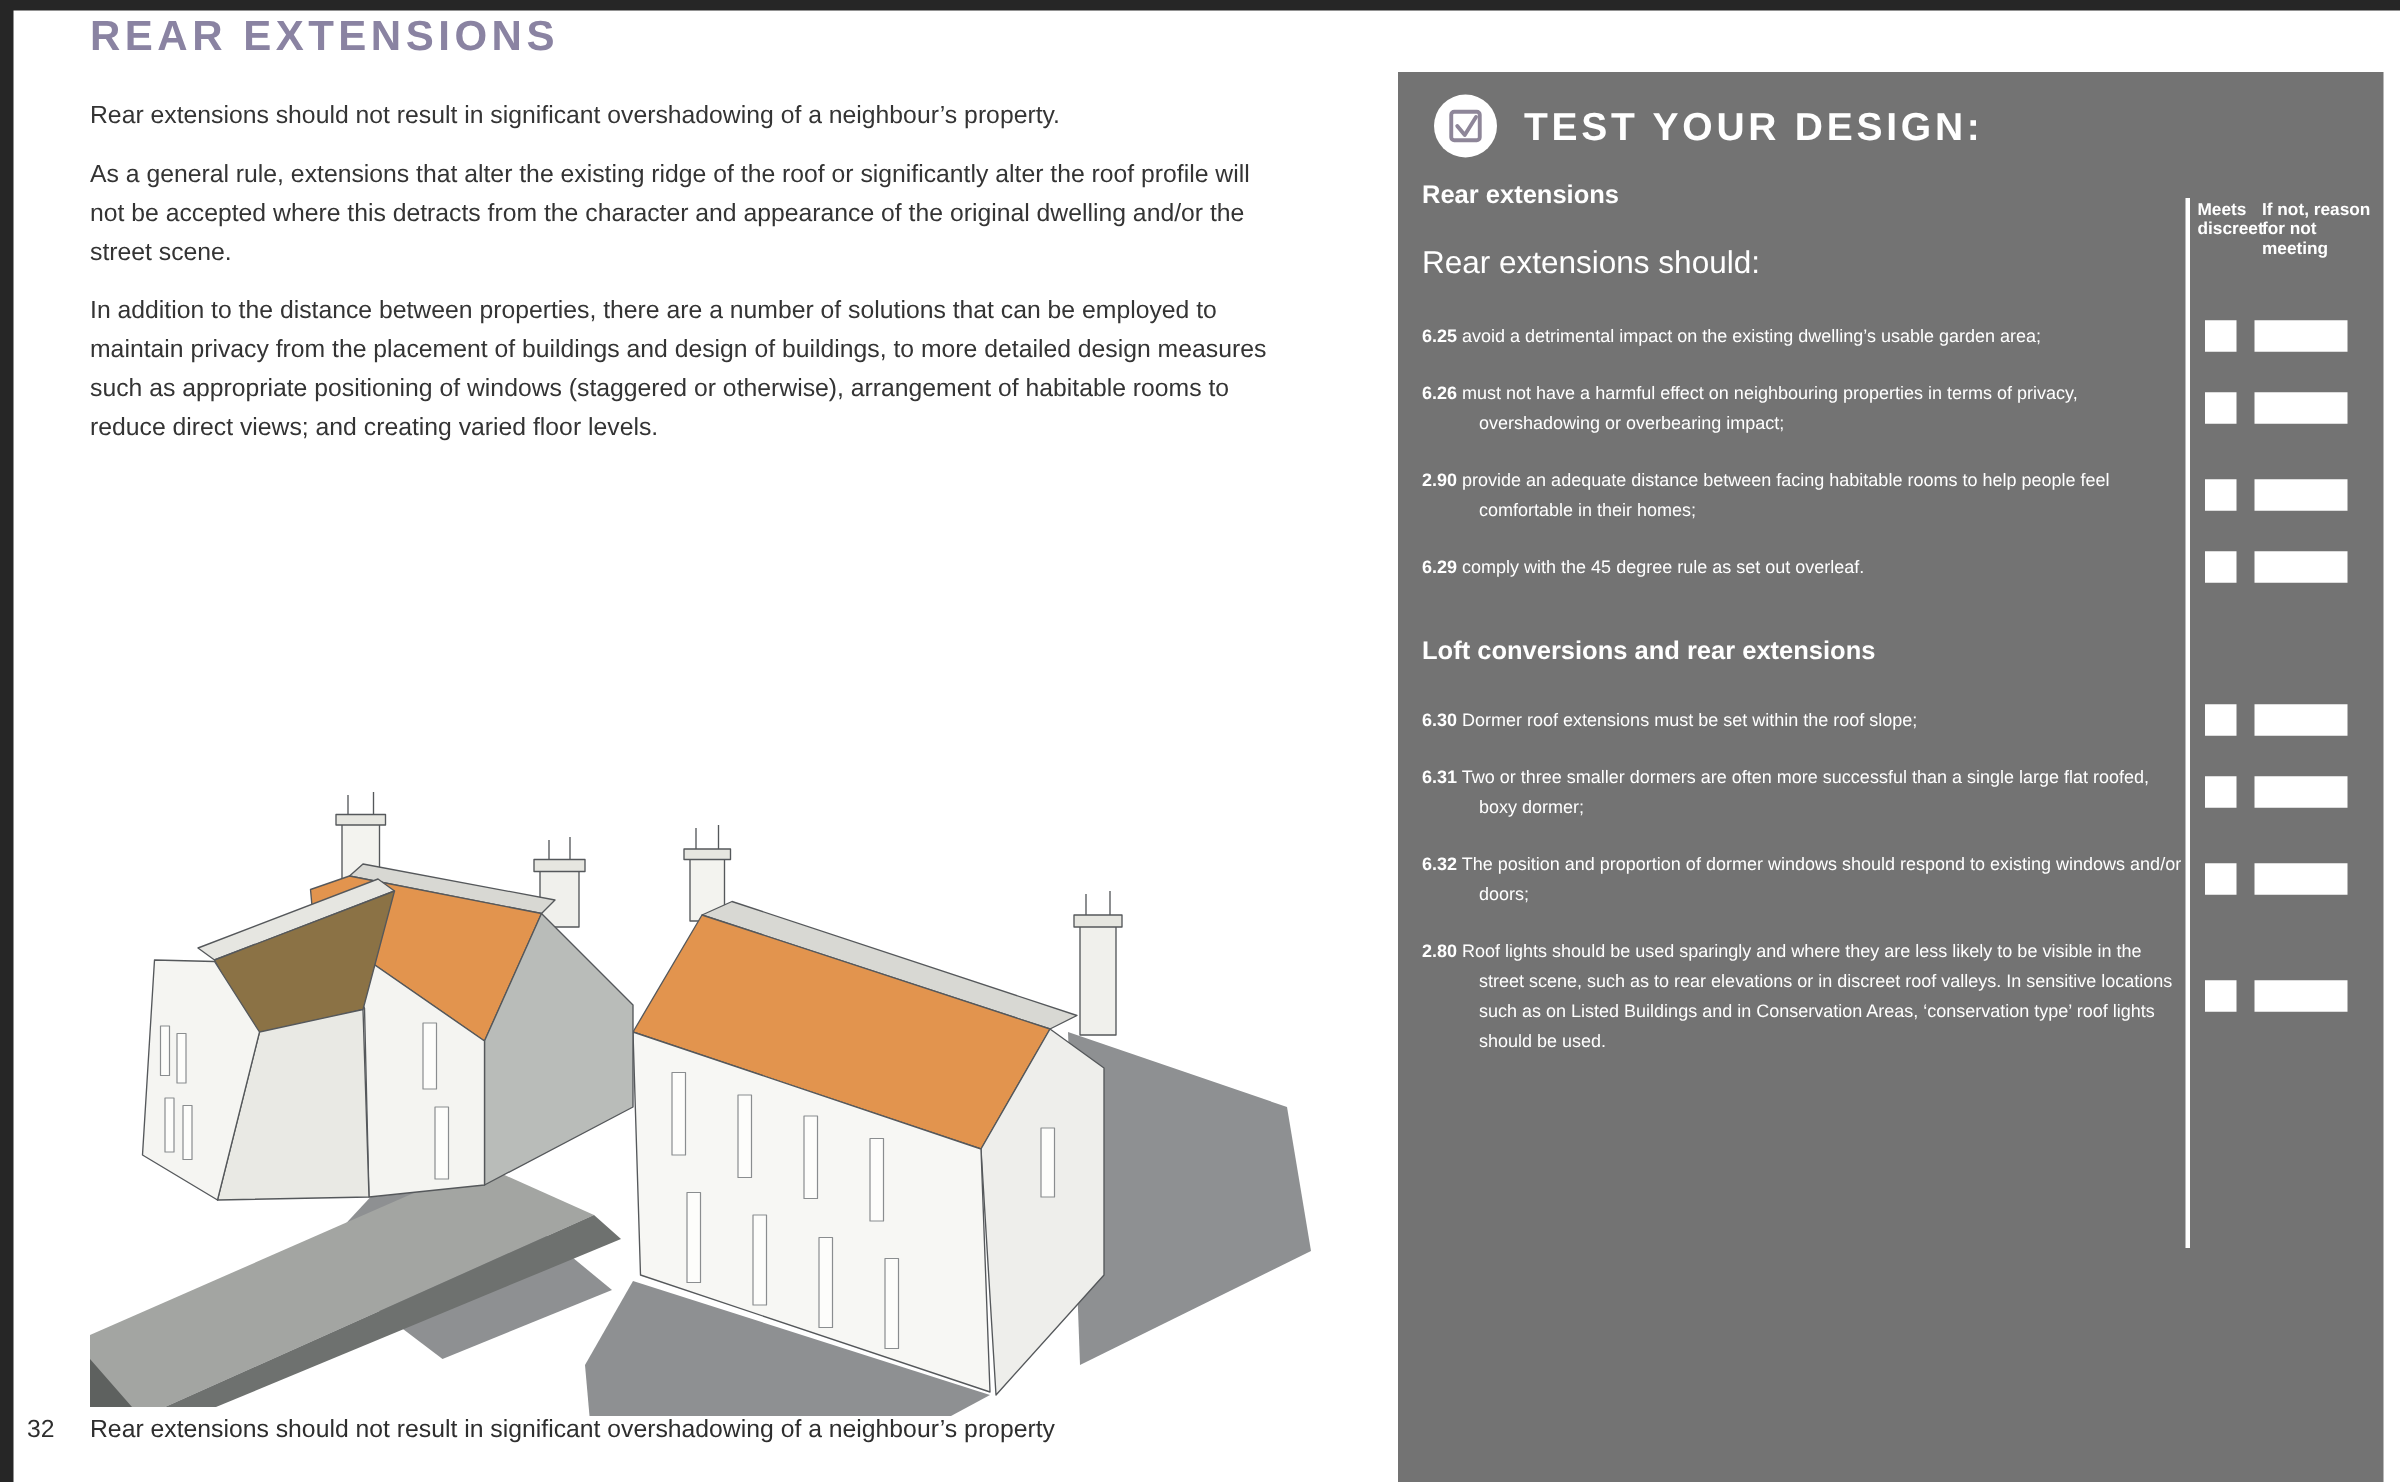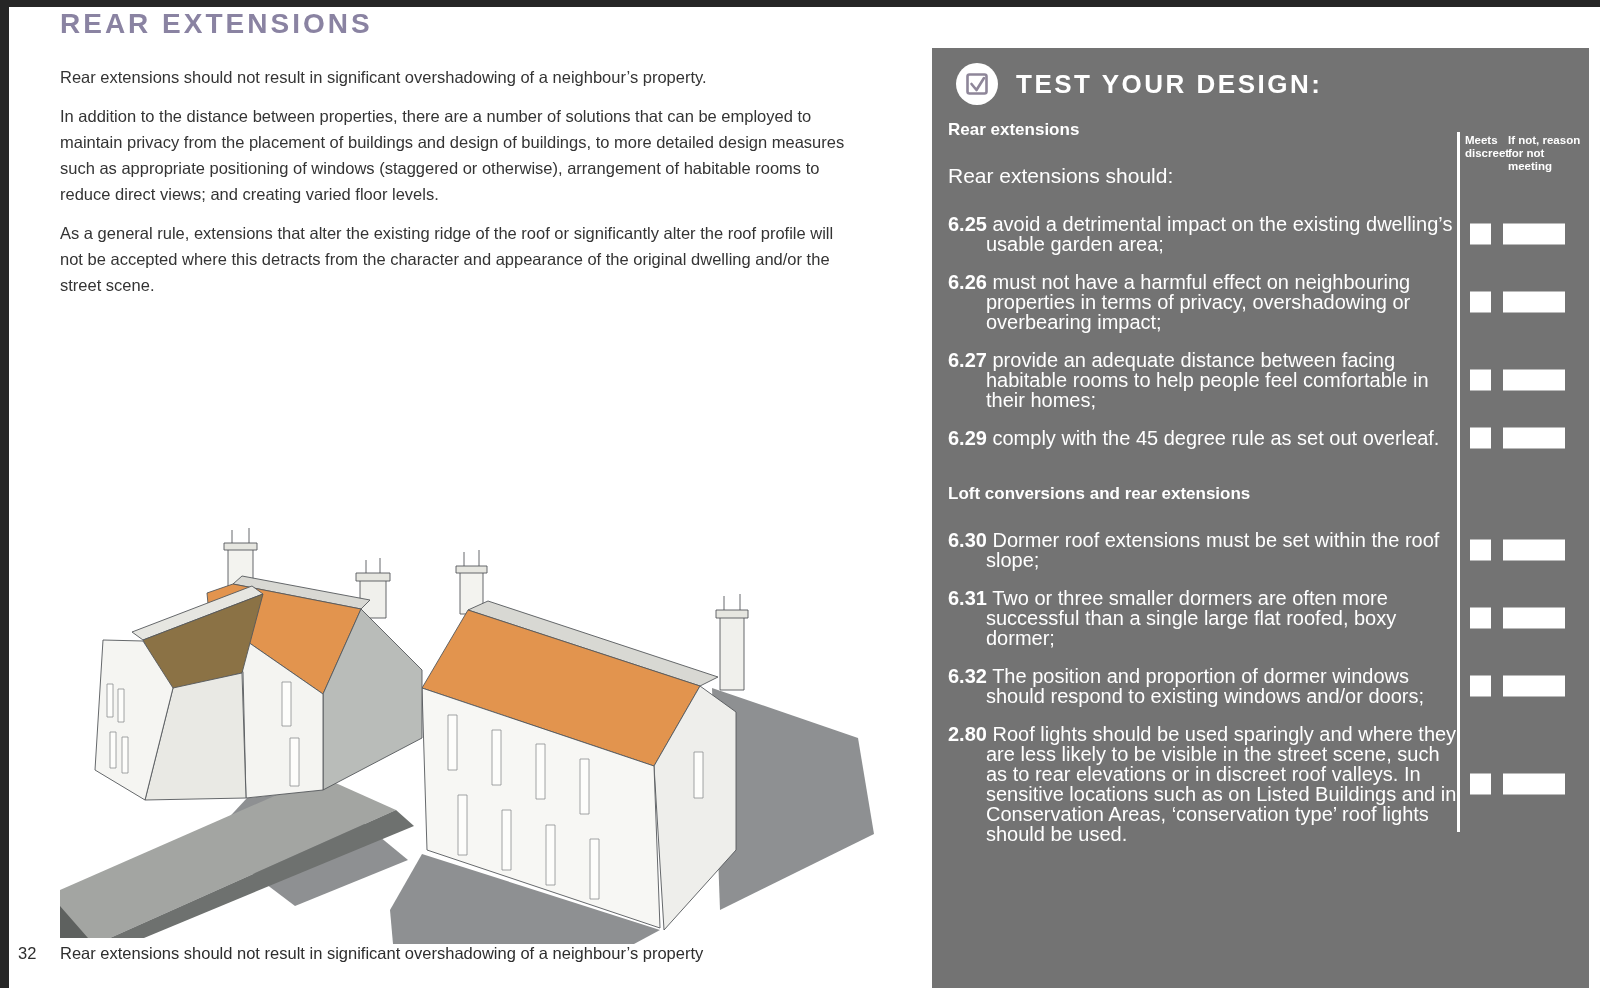--- a/index.html
+++ b/index.html
@@ -31,21 +31,21 @@
   }
   .panel-head{display:flex;align-items:center;gap:17px;padding:14px 0 0 23px;}
   .panel-head .icon{width:44px;height:44px;flex:0 0 auto;}
   .panel-title{font-size:26px;letter-spacing:2.5px;font-weight:600;white-space:nowrap;}
   .panel-content{padding:0 0 0 16px;position:relative;}
   .section-heading{font-size:17px;font-weight:bold;margin:14px 0 0 0;}
   .section-heading.second{margin:36px 0 0 0;}
   .section-intro{font-size:21px;margin:24px 0 0 0;}
   .checklist{margin-top:26px;}
   .check-item{position:relative;margin-bottom:18px;}
-  .item-text{width:472px;font-size:20px;line-height:20px;padding-left:38px;text-indent:-38px;}
+  .item-text{width:472px;font-size:12px;line-height:20px;padding-left:38px;text-indent:-38px;}
   .item-num{font-weight:bold;}
   .item-boxes{
     position:absolute;left:522px;top:50%;transform:translateY(-50%);
     display:flex;gap:12px;align-items:center;
   }
   .box-small{width:21px;height:21px;background:#ffffff;}
   .box-large{width:62px;height:21px;background:#ffffff;}
   .divider{position:absolute;left:525px;top:84px;width:3px;height:700px;background:#ffffff;}
   .col-head{position:absolute;top:86px;font-size:11.5px;font-weight:bold;line-height:13px;}
   .col-head.c1{left:533px;width:42px;}
@@ -53,22 +53,22 @@
 </style>
 </head>
 <body>
 
 <div class="top-bar"></div>
 <div class="left-bar"></div>
 
 <div class="content-left">
   <h1 class="page-title">REAR EXTENSIONS</h1>
   <p>Rear extensions should not result in significant overshadowing of a neighbour’s property.</p>
+  <p>As a general rule, extensions that alter the existing ridge of the roof or significantly alter the roof profile will not be accepted where this detracts from the character and appearance of the original dwelling and/or the street scene.</p>
   <p>In addition to the distance between properties, there are a number of solutions that can be employed to maintain privacy from the placement of buildings and design of buildings, to more detailed design measures such as appropriate positioning of windows (staggered or otherwise), arrangement of habitable rooms to reduce direct views; and creating varied floor levels.</p>
-  <p>As a general rule, extensions that alter the existing ridge of the roof or significantly alter the roof profile will not be accepted where this detracts from the character and appearance of the original dwelling and/or the street scene.</p>
 </div>
 
 <div class="illustration">
   <svg viewBox="0 0 820 462" xmlns="http://www.w3.org/2000/svg">
     <g stroke="#55585b" stroke-width="0.9" stroke-linejoin="round">
 
       <g stroke="none">
         <polygon points="187,300 263,292 348,362 235,408 148,342" fill="#8e9092"></polygon>
         <polygon points="362,356 600,432 574,446 333,446 330,412" fill="#8e9092"></polygon>
         <polygon points="652,190 798,240 814,336 660,412" fill="#8e9092"></polygon>
@@ -175,21 +175,21 @@
           </div>
       </div>
       <div class="check-item">
         <div class="item-text"><span class="item-num">6.26</span> <span>must not have a harmful effect on neighbouring properties in terms of privacy, overshadowing or overbearing impact;</span></div>
         <div class="item-boxes">
             <div class="box-small"></div>
             <div class="box-large"></div>
           </div>
       </div>
       <div class="check-item">
-        <div class="item-text"><span class="item-num">6.27</span> <span>provide an adequate distance between facing habitable rooms to help people feel comfortable in their homes;</span></div>
+        <div class="item-text"><span class="item-num">2.90</span> <span>provide an adequate distance between facing habitable rooms to help people feel comfortable in their homes;</span></div>
         <div class="item-boxes">
             <div class="box-small"></div>
             <div class="box-large"></div>
           </div>
       </div>
       <div class="check-item">
         <div class="item-text"><span class="item-num">6.29</span> <span>comply with the 45 degree rule as set out overleaf.</span></div>
         <div class="item-boxes">
             <div class="box-small"></div>
             <div class="box-large"></div>

